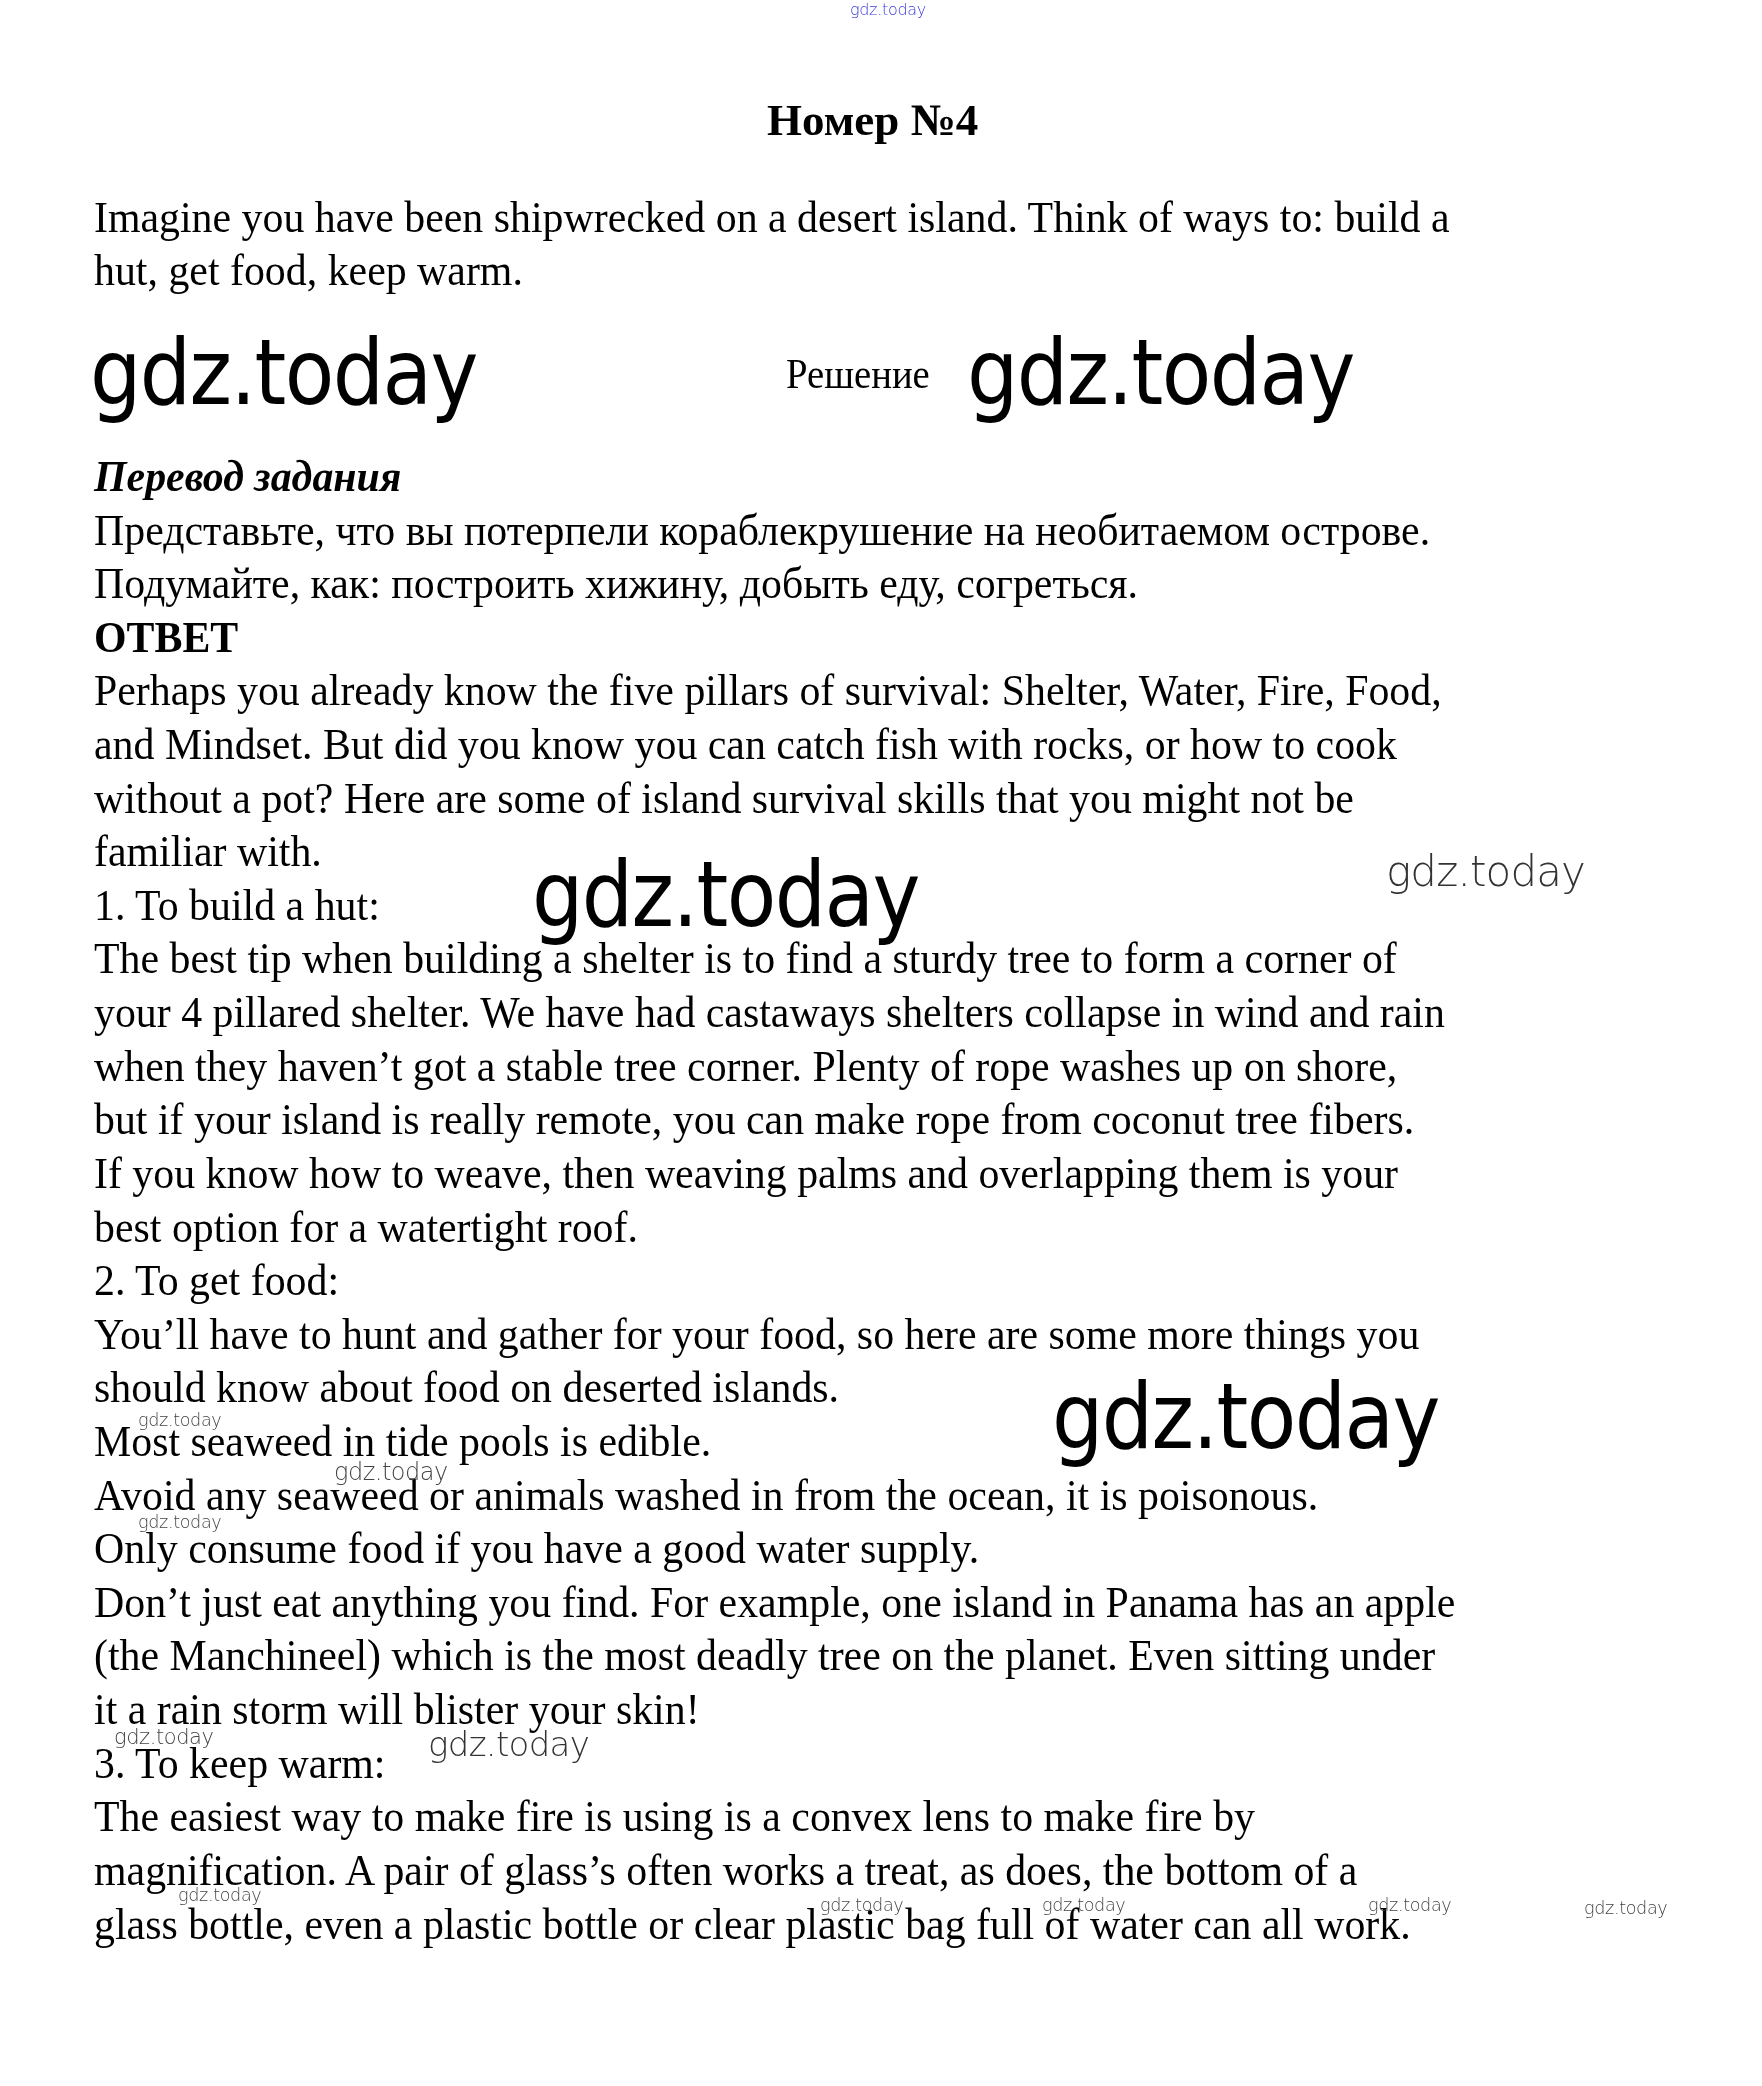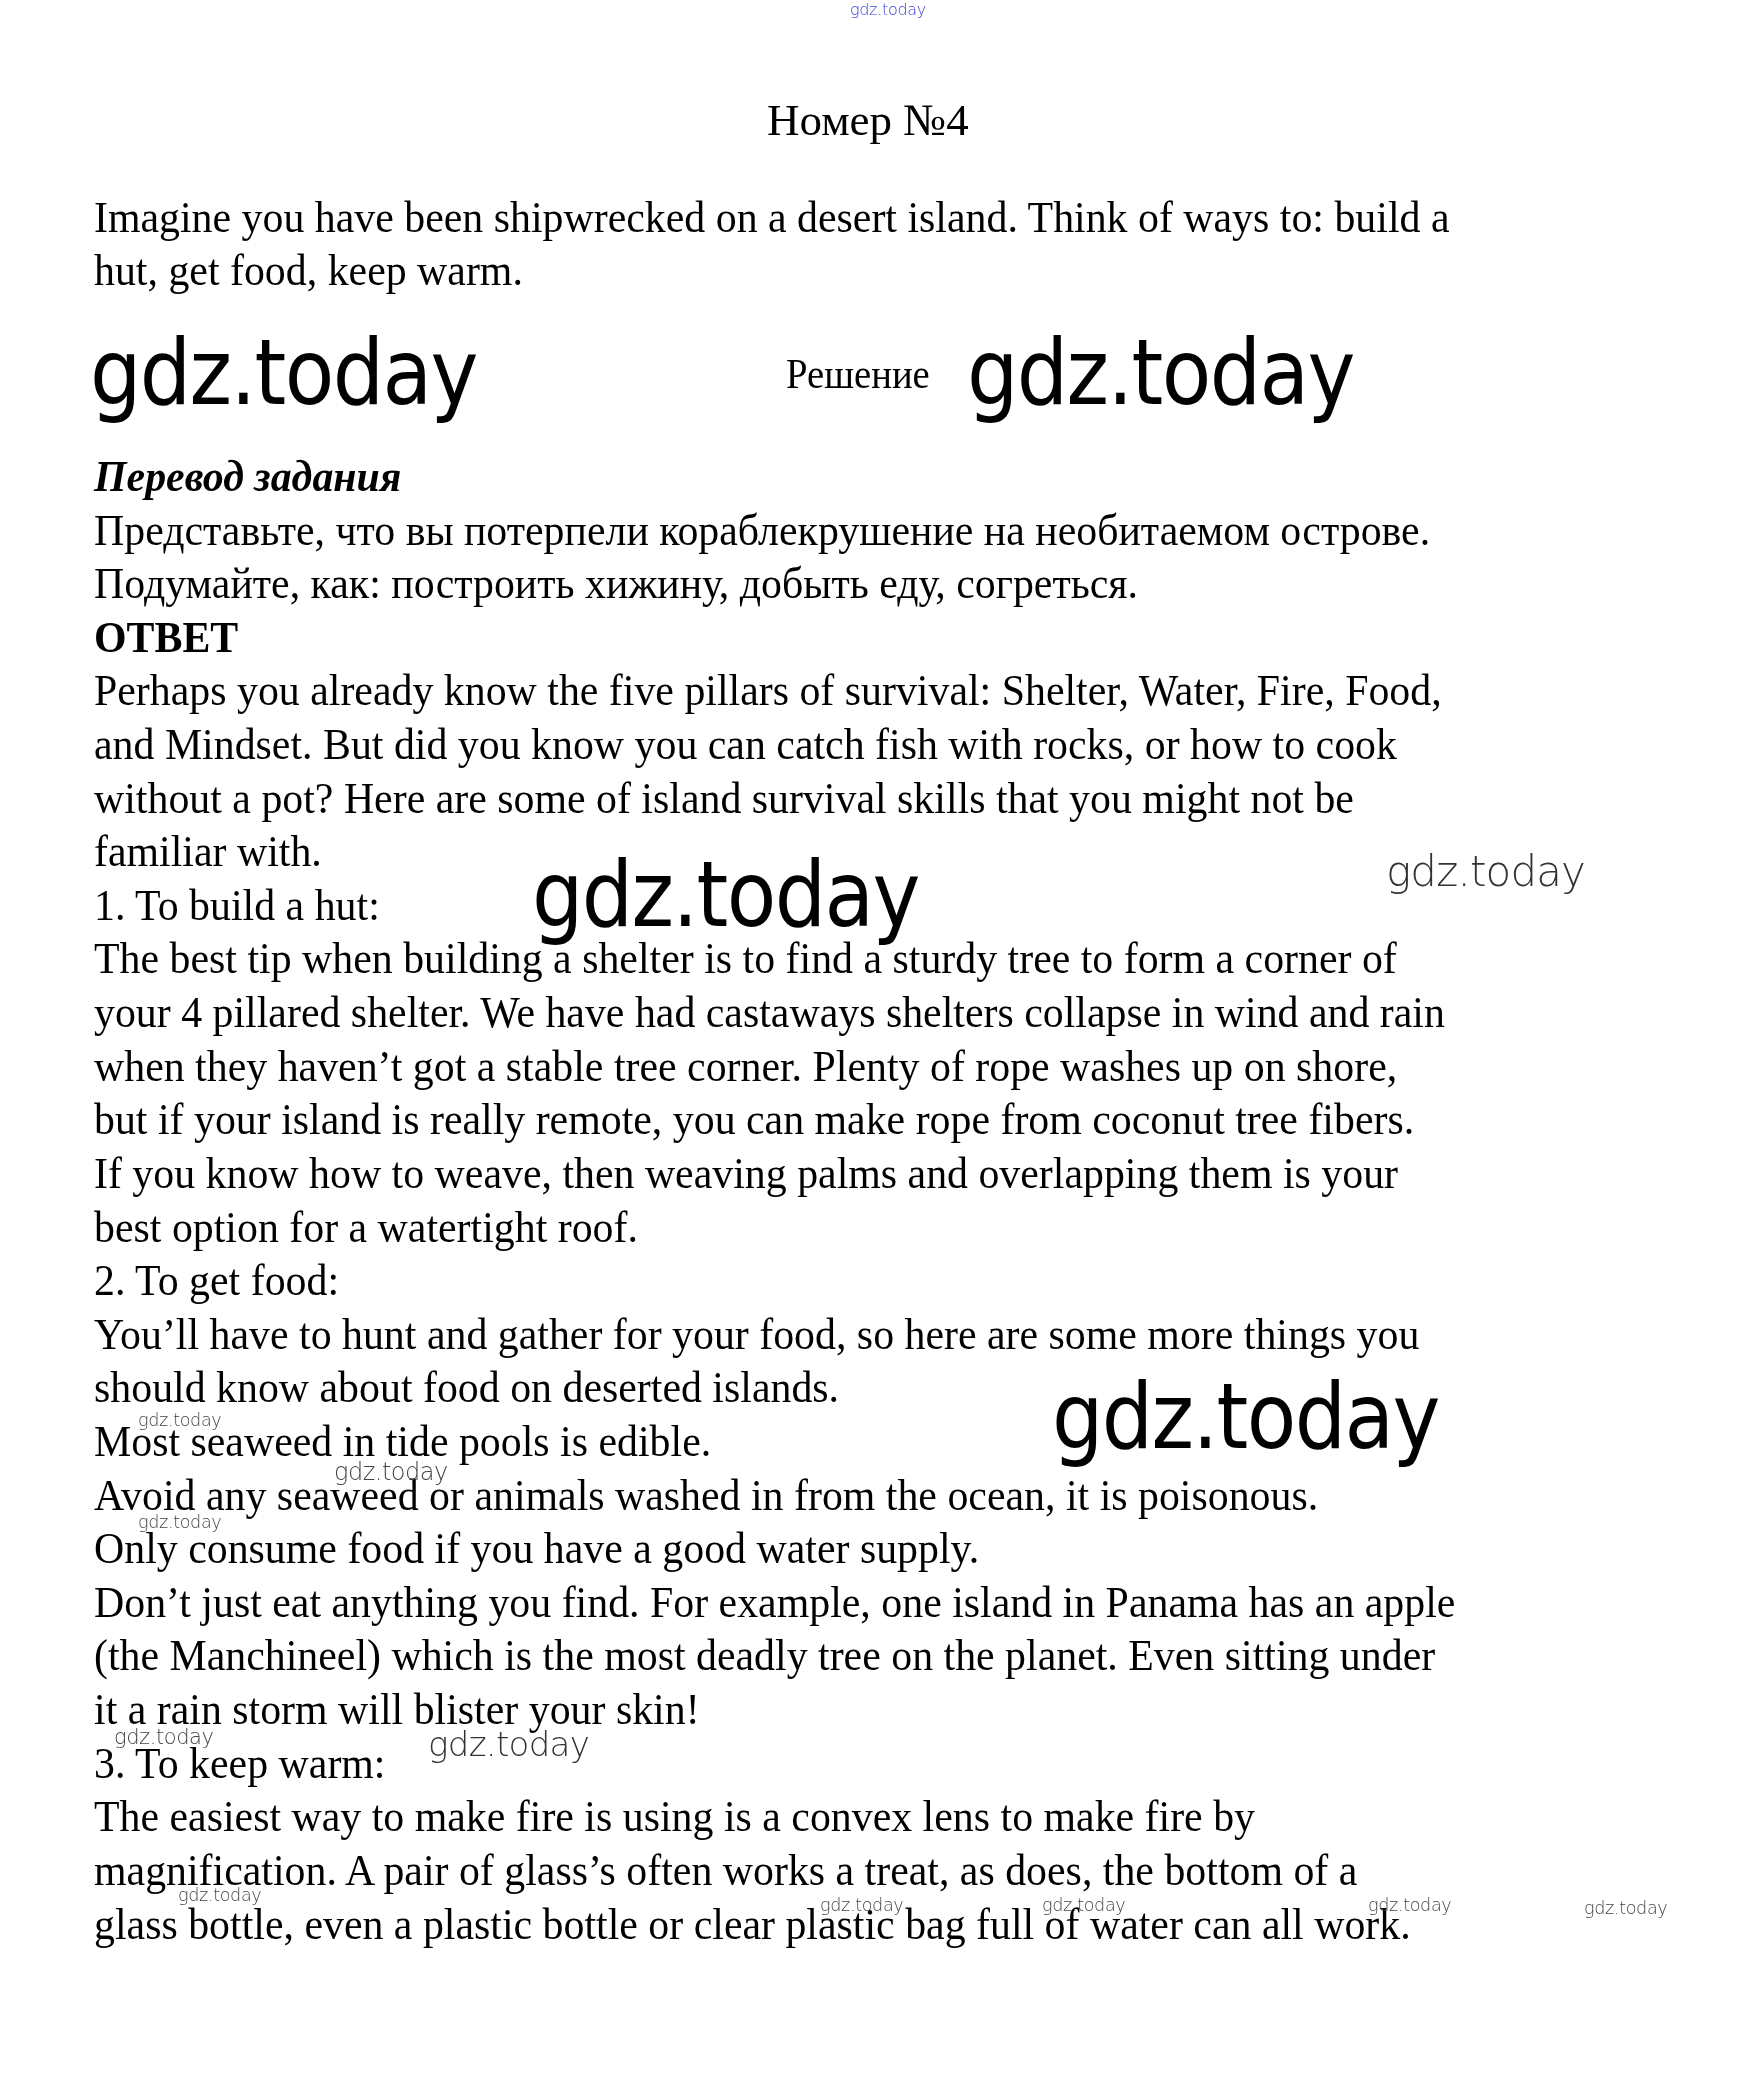--- a/index.html
+++ b/index.html
@@ -4,21 +4,21 @@
 <style>
   html,body{margin:0;padding:0;background:#ffffff;}
   body{width:1763px;height:2087px;position:relative;overflow:hidden;font-family:"Liberation Serif","DejaVu Serif",serif;color:#000;}
   .abs{position:absolute;white-space:nowrap;}
   .line{position:absolute;left:94px;white-space:nowrap;font-size:45px;line-height:54px;transform-origin:left top;transform:scaleX(0.93);}
   .wm{position:absolute;white-space:nowrap;font-family:"DejaVu Sans","Liberation Sans",sans-serif;font-weight:200;color:#000;letter-spacing:-0.02em;}
   .wm-big{font-size:90px;transform:scaleX(0.9);transform-origin:left top;-webkit-text-stroke:0px;font-weight:normal;}
   .wm-med{font-size:42px;color:#333;}
   .wm-small{font-size:17.6px;color:#444;}
   .wm-top{font-size:16px;color:#3b3bdb;}
-  .title{font-size:45px;}
+  .title{font-size:45px;font-weight:bold;}
   .ital{font-style:italic;font-weight:bold;}
   .bold{font-weight:bold;}
 </style>
 </head>
 <body>
 
 <div class="abs wm wm-top" style="left:850px;top:0px;">gdz.today</div>
 
 <div class="abs title" style="left:767px;top:94px;">Номер №4</div>
 

